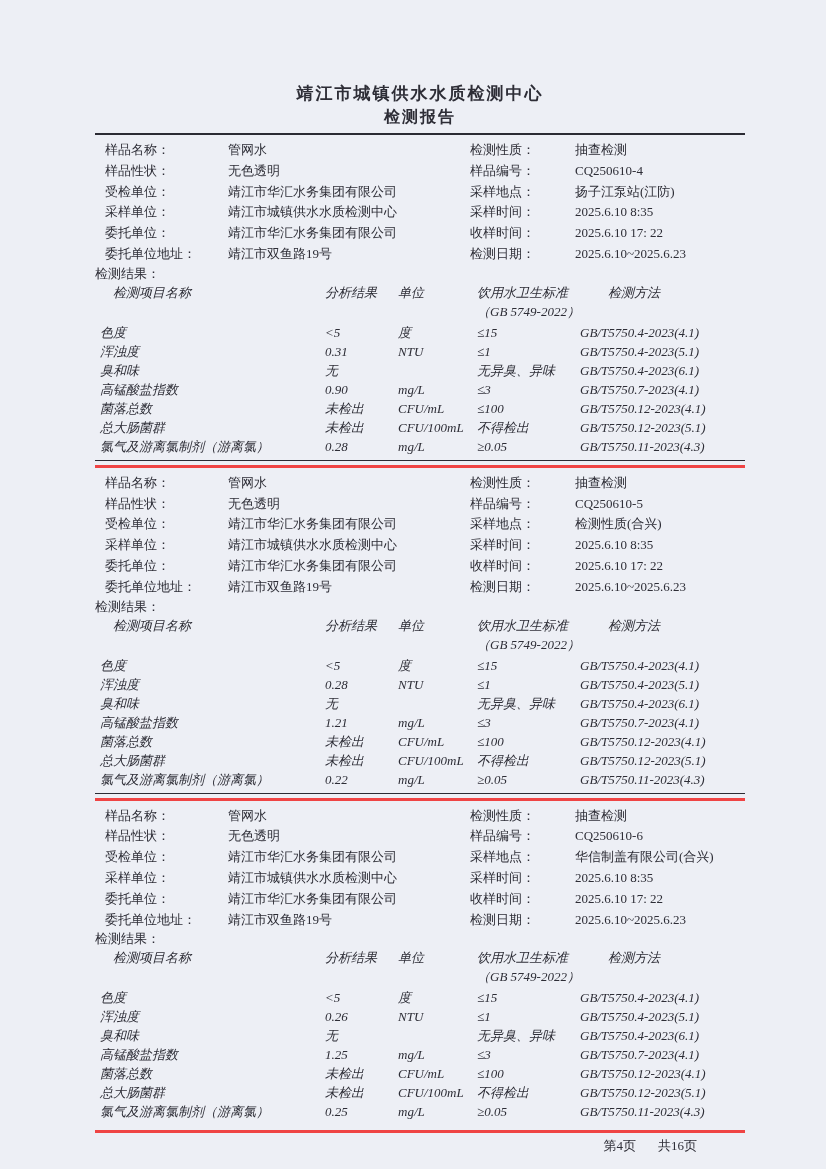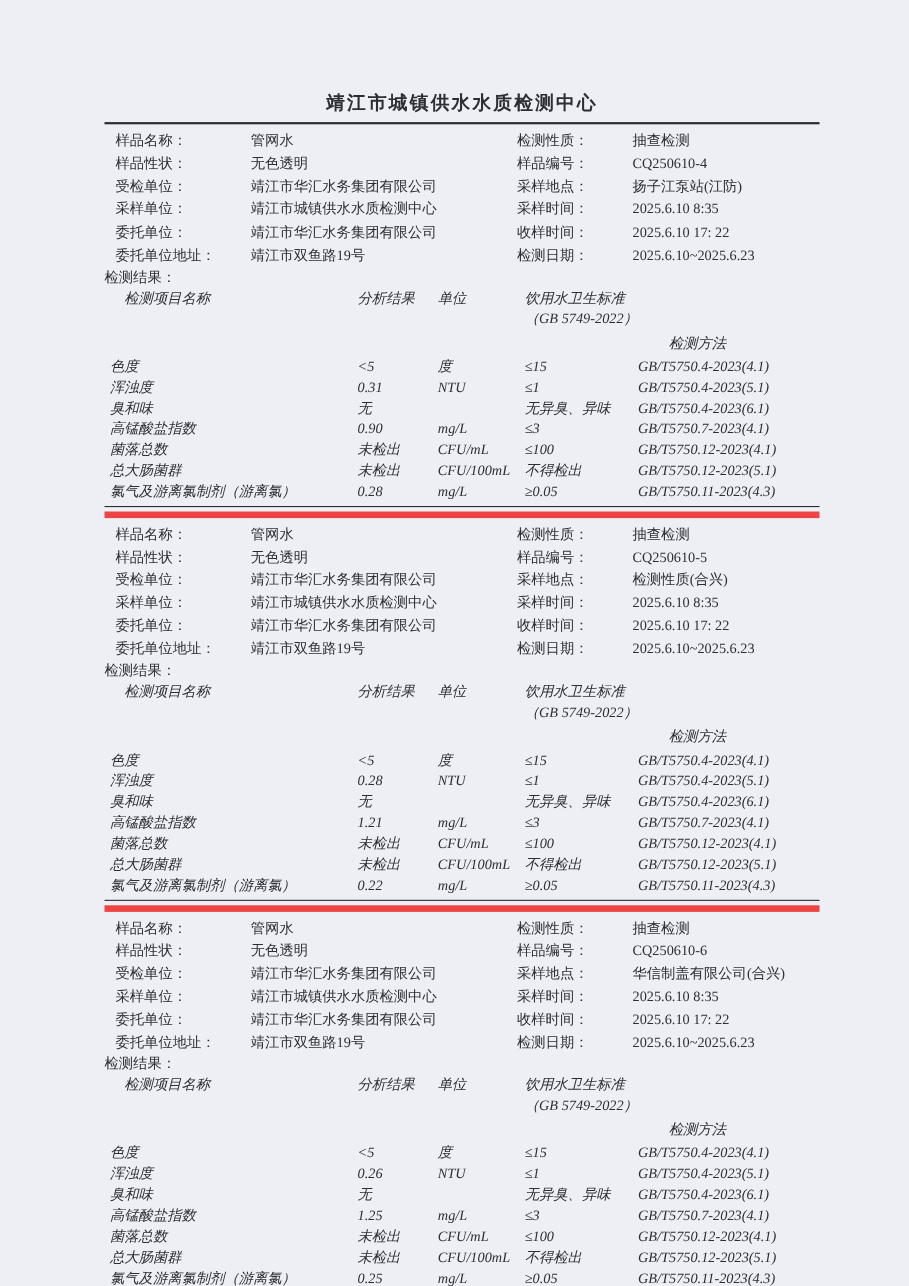--- a/index.html
+++ b/index.html
@@ -12,60 +12,61 @@
   }
   .doc{position:absolute;left:95px;top:0;width:650px;}
   .report-header{
     text-align:center;
     padding-top:82px;padding-bottom:5px;
     border-bottom:2.5px solid #2b2b33;
   }
   .t1{font-size:17px;font-weight:bold;line-height:24px;letter-spacing:2px;}
   .t2{font-size:16px;font-weight:bold;line-height:22px;letter-spacing:2px;}
 
-  .report-section{border-bottom:6px solid #ef4444;}
+  .report-section{border-bottom:3px solid #ef4444;}
 
   .info-grid{
     display:grid;
     grid-template-columns:133px 242px 105px 170px;
     padding-top:5px;
     font-size:13px;
   }
   .info-grid span{line-height:20.8px;white-space:nowrap;}
   .ig-ll{padding-left:10px;}
 
   .results-heading{font-size:13px;line-height:18px;}
 
   .thead,.trow{
     display:grid;
     grid-template-columns:230px 73px 79px 103px 165px;
     font-size:13px;
   }
   .thead{line-height:19px;}
   .thead .h-item{padding-left:18px;}
-  .thead .h-method{padding-left:28px;margin-top:41px;}
+  .thead .h-method{padding-left:28px;}
   .trow{line-height:19px;}
   .trow .c-item{padding-left:5px;}
   .tbody{margin-top:2px;}
   .results{border-bottom:1.5px solid #2b2b33;padding-bottom:4px;margin-bottom:4px;font-style:italic;}
   .report-section:last-child .results{border-bottom:none;margin-bottom:0;padding-bottom:9px;}
 
   .page-footer{
     display:flex;justify-content:flex-end;gap:22px;
     padding-right:48px;margin-top:3px;
     font-size:13px;line-height:20px;
   }
   .report-section *,.report-header *,.page-footer *{white-space:nowrap;}
 </style>
 </head>
 <body>
 
 <div class="doc">
   <header class="report-header">
     <div class="t1">靖江市城镇供水水质检测中心</div>
+    <div class="t2">检测报告</div>
   </header>
 
   <div id="sections">
   <section class="report-section">
     <div class="info-grid">
       <span class="ig-ll">样品名称：</span>
       <span>管网水</span>
       <span>检测性质：</span>
       <span>抽查检测</span>
 

